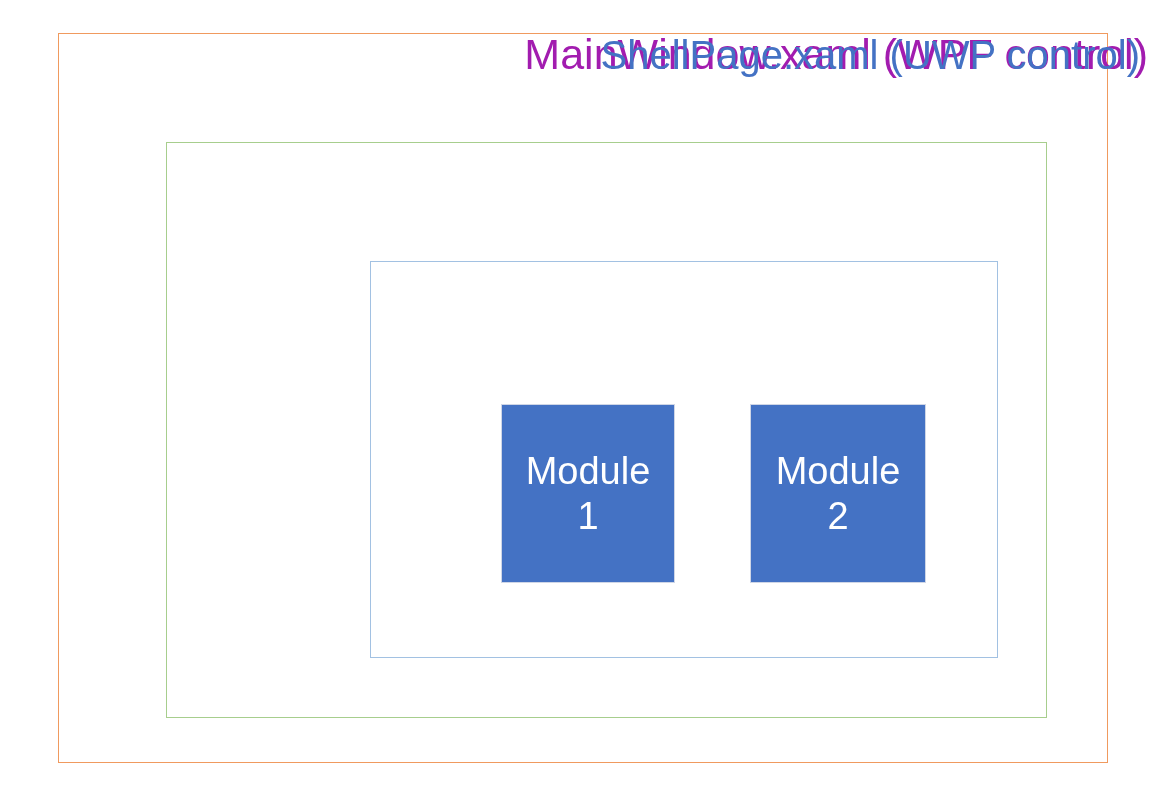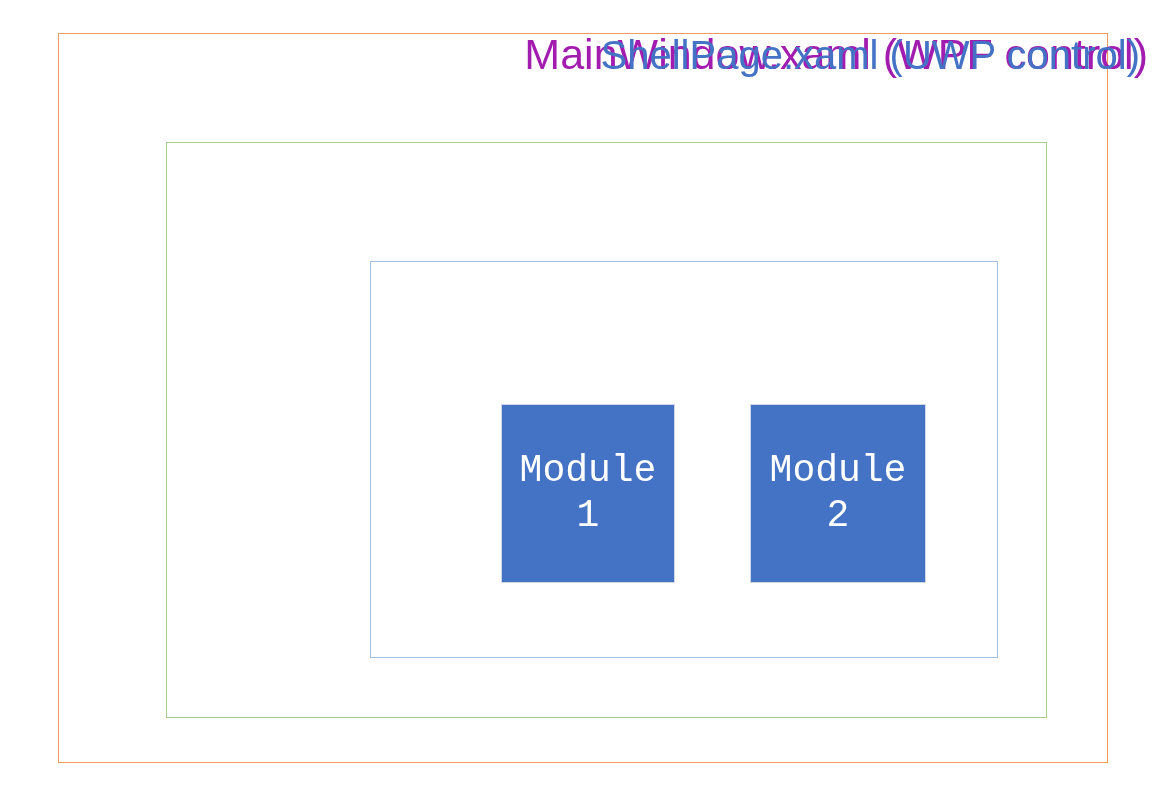--- a/index.html
+++ b/index.html
@@ -109,21 +109,20 @@
   .module-2 {
     left: 750px;
     top: 404px;
     width: 176px;
     height: 179px;
   }
 
   .module-name,
   .module-number {
     display: block;
-    font-family: Liberation Mono, monospace;
   }
 </style>
 </head>
 <body style="background: rgb(255, 255, 255);">
 
 <div id="canvas">
 
   <div class="container-box box-outer" style="border-color: rgb(240, 154, 94);"></div>
   <div class="box-label label-outer" style="color: #a21caf;">MainWindow.xaml (WPF control)</div>
 

